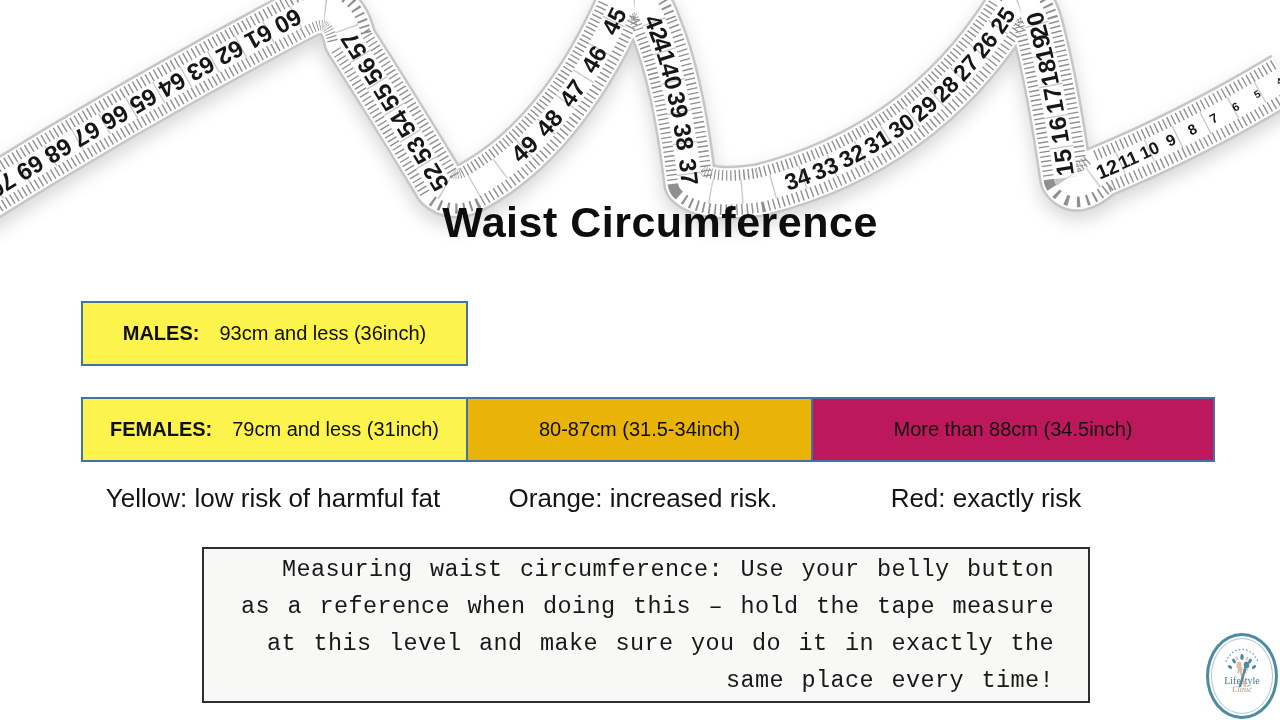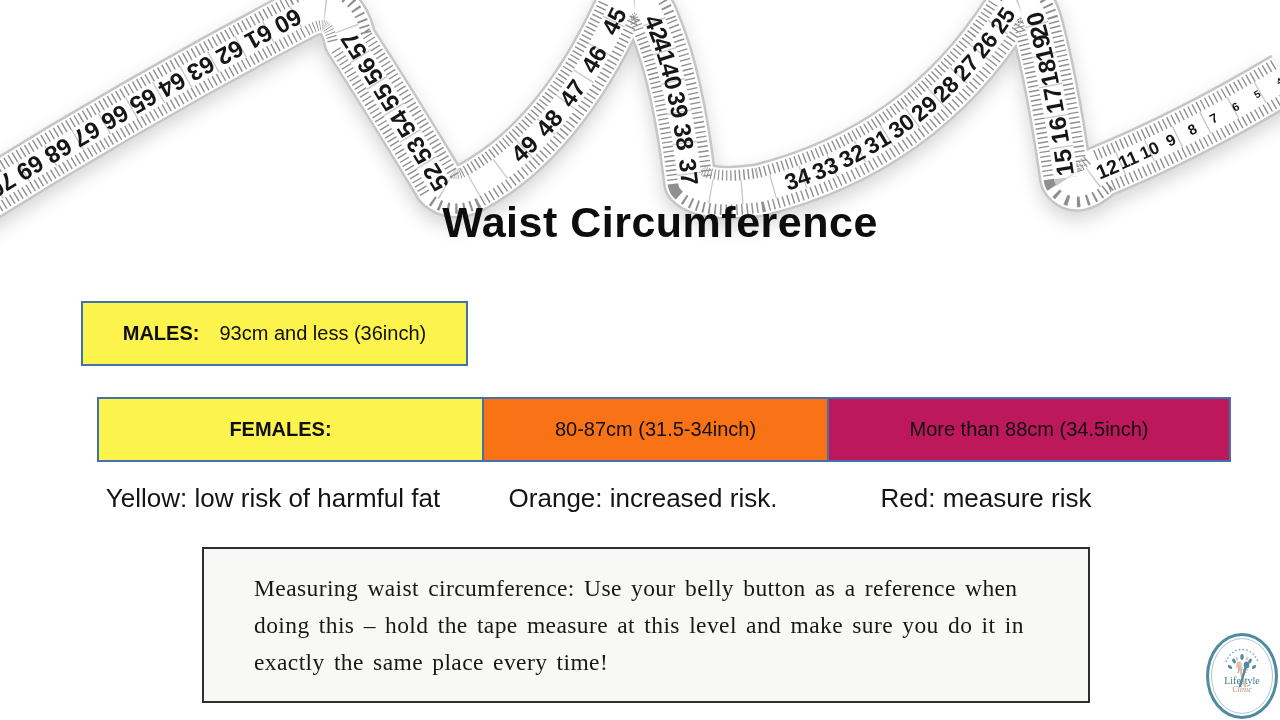--- a/index.html
+++ b/index.html
@@ -15,21 +15,21 @@
   .title{
     position:absolute;top:198px;left:0;width:1280px;text-align:center;
     font-size:43px;font-weight:bold;color:#0d0d0d;letter-spacing:0.5px;padding-left:20px;
   }
   
   .bar-row{
     position:absolute;left:81px;width:1134px;height:65px;display:flex;
     box-sizing:border-box;
   }
   .bar-row.males{top:301px;text-align:center;}
-  .bar-row.females{top:397px;margin-left:16px;}
+  .bar-row.females{top:397px;}
   .cell{
     box-sizing:border-box;height:100%;display:flex;align-items:center;justify-content:center;
     border:2px solid #4472A8;font-size:20px;color:#0f0f0f;
   }
   .cell+.cell{margin-left:-2px;}
   .cell .lbl{font-weight:bold;margin-right:20px;}
   .cell-low{width:387px;}
   .cell-mid{width:347px;}
   .cell-high{flex:1;}
   
@@ -40,21 +40,21 @@
   .legend-yellow{left:273px;}
   .legend-orange{left:643px;}
   .legend-red{left:986px;}
   
   .note-box{
     position:absolute;left:202px;top:547px;width:888px;height:156px;box-sizing:border-box;
     border:2px solid #2e2e2e;background:#f8f8f7;
     display:flex;align-items:center;justify-content:center;padding:0 34px;
   }
   .note-box p{
-    margin:16px;text-align:left;font-family:Liberation Serif, serif;
+    margin:0;text-align:right;font-family:Liberation Mono, monospace;
     font-size:23.5px;line-height:37px;color:#181818;word-spacing:3px;letter-spacing:0.4px;
   }
   
   .logo{
     position:absolute;left:1206px;top:633px;width:72px;height:86px;
     border:3px solid #4e8ba1;border-radius:50%;background:#ffffff;box-sizing:border-box;
     display:flex;flex-direction:column;align-items:center;justify-content:flex-end;
     padding-bottom:22px;
   }
   .logo::before{
@@ -143,32 +143,33 @@
 <div class="bar-row males">
   <div class="cell cell-low" style="background:#FCF44C">
     <span class="lbl">MALES:</span>
     <span>93cm and less (36inch)</span>
   </div>
 </div>
 
 <div class="bar-row females">
   <div class="cell cell-low" style="background:#FCF44C">
     <span class="lbl">FEMALES:</span>
-  </div>
-  <div class="cell cell-mid" style="background:#f97316">
+    <span>79cm and less (31inch)</span>
+  </div>
+  <div class="cell cell-mid" style="background:#eab308">
     <span>80-87cm (31.5-34inch)</span>
   </div>
   <div class="cell cell-high" style="background:#be185d">
     <span>More than 88cm (34.5inch)</span>
   </div>
 </div>
 
 <div class="legend-item legend-yellow">Yellow: low risk of harmful fat</div>
 <div class="legend-item legend-orange">Orange: increased risk.</div>
-<div class="legend-item legend-red">Red: measure risk</div>
+<div class="legend-item legend-red">Red: exactly risk</div>
 
 <div class="note-box">
   <p>Measuring waist circumference: Use your belly button as a reference when doing this – hold the tape measure at this level and make sure you do it in exactly the same place every time!</p>
 </div>
 
 <div class="logo">
   <svg class="tree" width="44" height="44" viewBox="0 0 44 44">
 
     <path d="M6,16 A17 19 0 0 1 38,16" fill="none" stroke="#4e8ba1" stroke-width="1.4" stroke-dasharray="1.5 2.2" opacity="0.8"></path>
 

